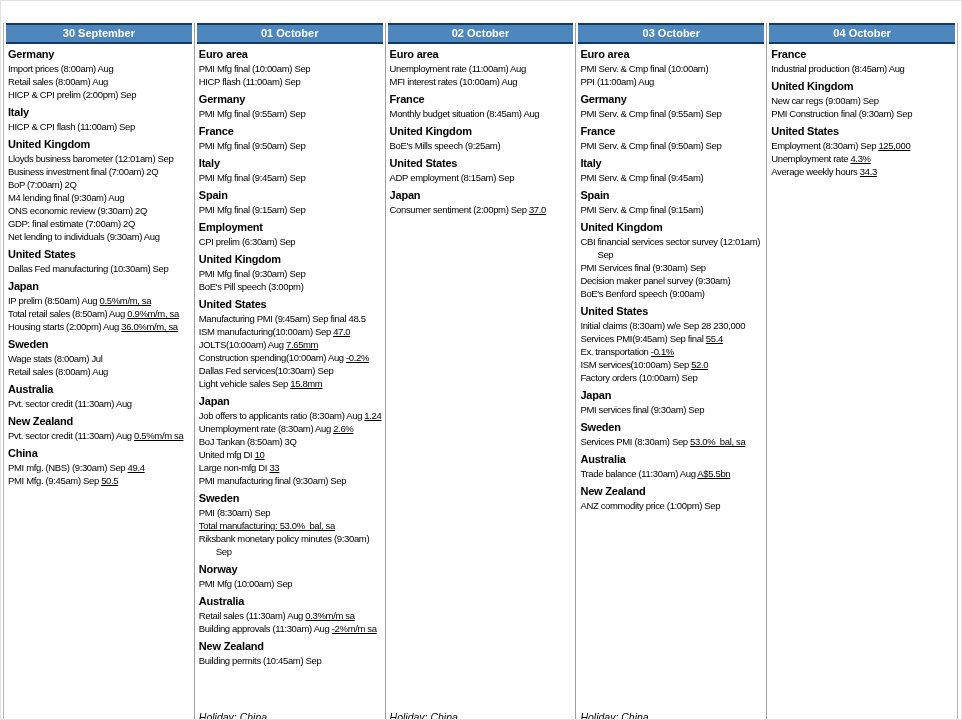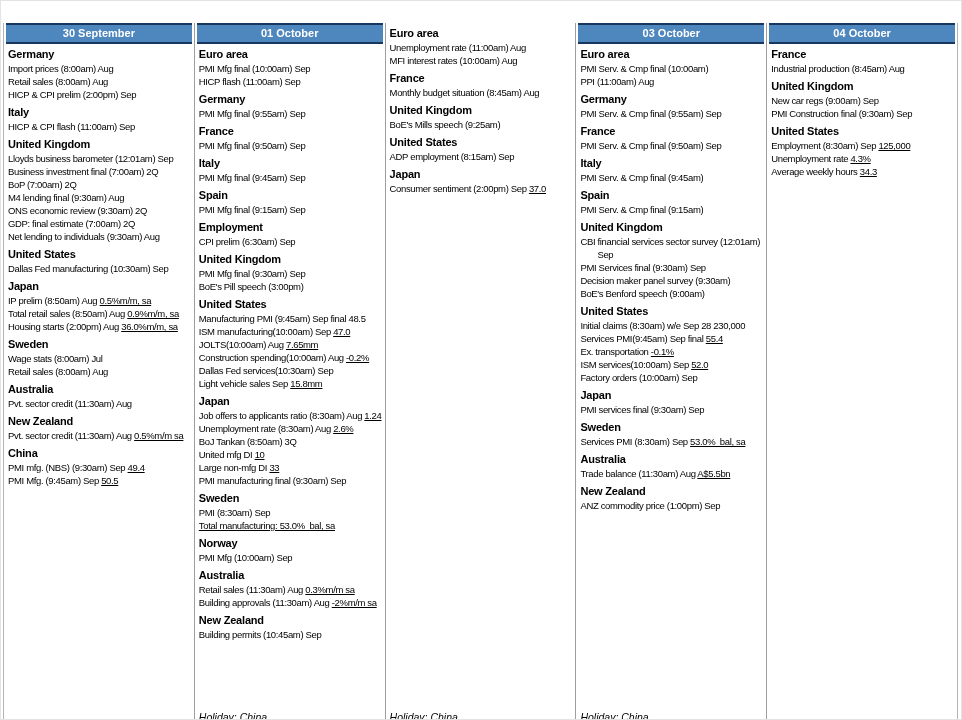--- a/index.html
+++ b/index.html
@@ -157,31 +157,33 @@
           <div class="country">Japan</div>
           <div class="event"><span>Job offers to applicants ratio (8:30am) Aug </span><span class="u">1.24</span></div>
           <div class="event"><span>Unemployment rate (8:30am) Aug </span><span class="u">2.6%</span></div>
           <div class="event"><span>BoJ Tankan (8:50am) 3Q</span></div>
           <div class="event"><span>United mfg DI </span><span class="u">10</span></div>
           <div class="event"><span>Large non-mfg DI </span><span class="u">33</span></div>
           <div class="event"><span>PMI manufacturing final (9:30am) Sep</span></div>
           <div class="country">Sweden</div>
           <div class="event"><span>PMI (8:30am) Sep</span></div>
           <div class="event"><span class="u">Total manufacturing: 53.0%  bal, sa</span></div>
+          <div class="event"><span>Riksbank monetary policy minutes (9:30am) Sep</span></div>
           <div class="country">Norway</div>
           <div class="event"><span>PMI Mfg (10:00am) Sep</span></div>
           <div class="country">Australia</div>
           <div class="event"><span>Retail sales (11:30am) Aug </span><span class="u">0.3%m/m sa</span></div>
           <div class="event"><span>Building approvals (11:30am) Aug </span><span class="u">-2%m/m sa</span></div>
           <div class="country">New Zealand</div>
           <div class="event"><span>Building permits (10:45am) Sep</span></div>
           <div class="holiday">Holiday: China</div>
         </div>
       </div>
       <div class="col">
+        <div class="col-header">02 October</div>
         <div class="col-body">
           <div class="country">Euro area</div>
           <div class="event"><span>Unemployment rate (11:00am) Aug</span></div>
           <div class="event"><span>MFI interest rates (10:00am) Aug</span></div>
           <div class="country">France</div>
           <div class="event"><span>Monthly budget situation (8:45am) Aug</span></div>
           <div class="country">United Kingdom</div>
           <div class="event"><span>BoE's Mills speech (9:25am)</span></div>
           <div class="country">United States</div>
           <div class="event"><span>ADP employment (8:15am) Sep</span></div>

